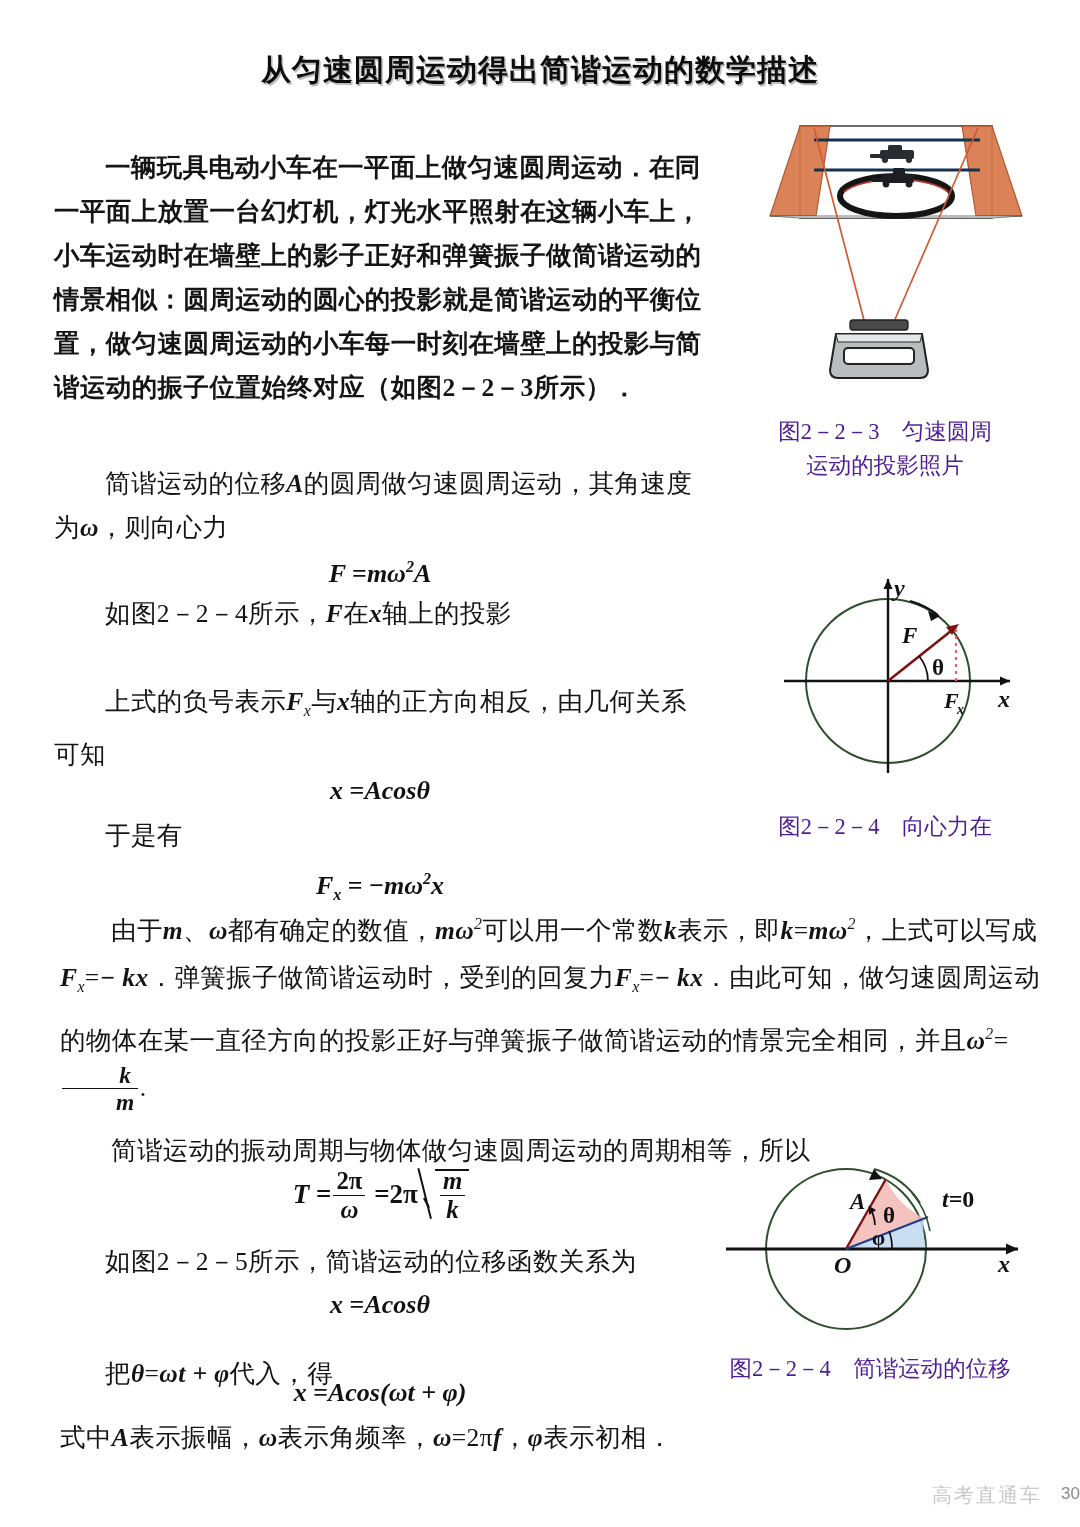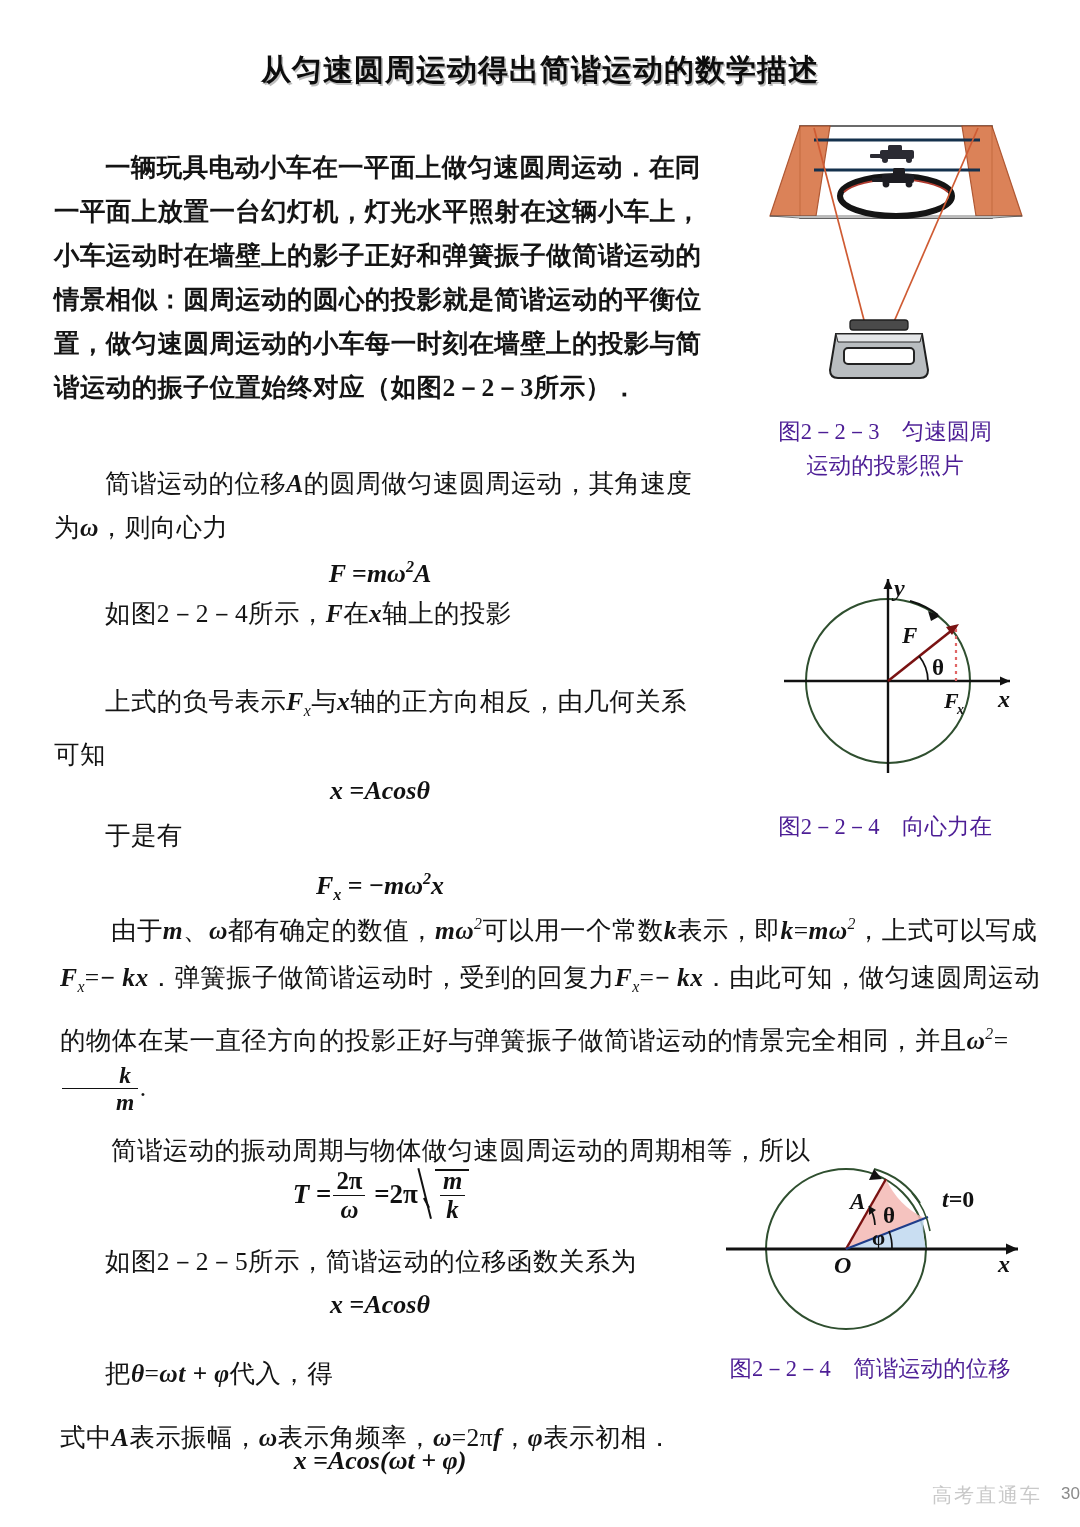--- a/index.html
+++ b/index.html
@@ -345,21 +345,21 @@
 
   <div class="eq-line col-left" style="top:1284px;">
     <span class="math">x</span>
     <span class="upright">=</span><span class="math">Acosθ</span>
   </div>
 
   <div class="body-text col-left indent" style="top:1328px;margin-top:24px;">
     <span>把</span><span class="math">θ</span><span class="upright">=</span><span class="math">ωt + φ</span><span>代入，得</span>
   </div>
 
-  <div class="eq-line col-left" style="top:1440px;">
+  <div class="eq-line col-left" style="top:1372px;">
     <span class="math">x</span>
     <span class="upright">=</span><span class="math">Acos(</span><span class="math">ωt + φ</span><span class="math">)</span>
   </div>
 
   <div class="body-text full-width" style="top:1416px;">
     <span>式中</span><span class="math">A</span><span>表示振幅，</span><span class="math">ω</span><span>表示角频率，</span><span class="math">ω</span><span class="upright">=</span><span class="upright">2π</span><span class="math">f</span><span>，</span><span class="math">φ</span><span>表示初相．</span>
   </div>
 
   <div class="page-number">30</div>
   <div class="watermark">高考直通车</div>

